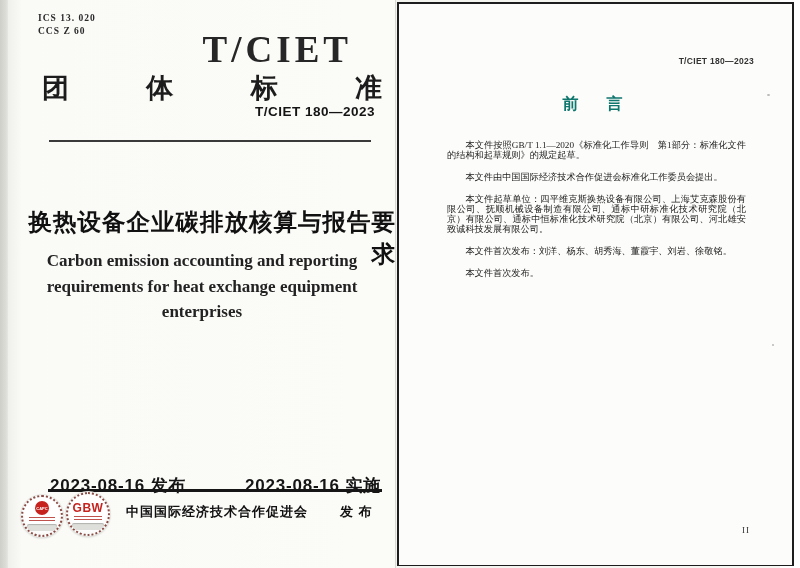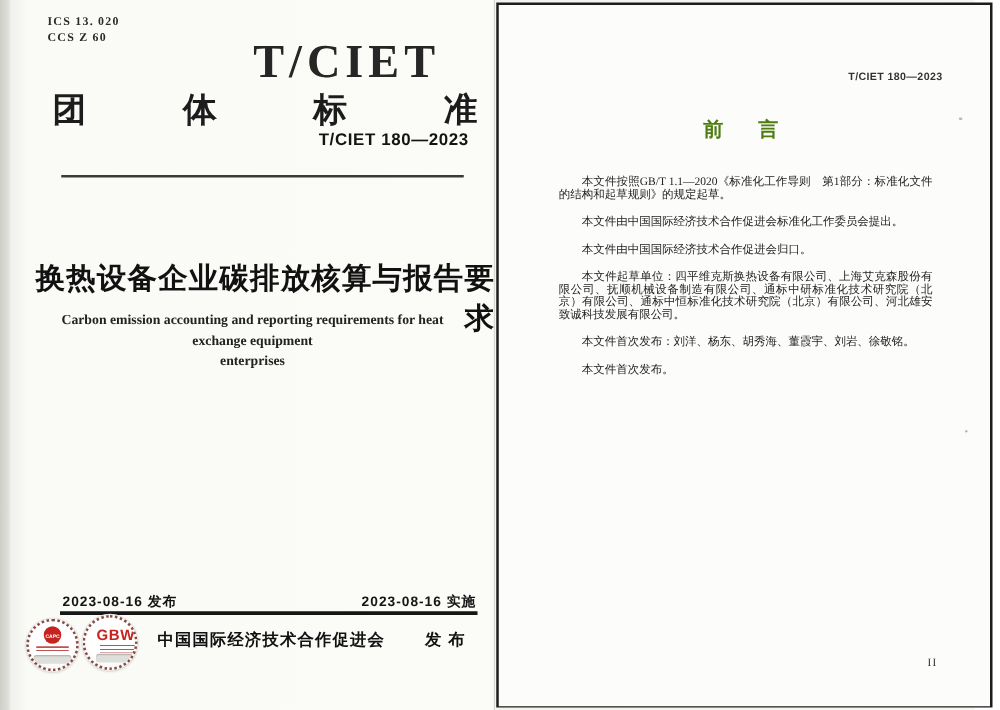--- a/index.html
+++ b/index.html
@@ -40,43 +40,43 @@
   .cover-rule {
     position:absolute; left:41px; top:140px; width:322px; height:2px; background:#3a3a3a;
   }
   .title-zh {
     position:absolute; left:0; right:0; top:206px; text-align:right;
     font-size:23.5px; font-weight:700; letter-spacing:1px; color:#111;
   }
   .title-en {
     position:absolute; left:22px; right:22px; top:248px; text-align:center;
     font-family:"Liberation Serif","DejaVu Serif",serif;
-    font-size:11px; font-weight:600; line-height:1.5; color:#222;
+    font-size:17px; font-weight:600; line-height:1.5; color:#222;
   }
   .dates-row {
     position:absolute; left:42px; right:15px; top:474px;
     display:flex; justify-content:space-between;
-    font-size:11px; font-weight:700; letter-spacing:0.8px; color:#151515;
+    font-size:17px; font-weight:700; letter-spacing:0.8px; color:#151515;
   }
   .bottom-rule {
     position:absolute; left:40px; top:489px; width:334px; height:2.5px; background:#161616;
   }
   .publisher-row {
     position:absolute; left:118px; top:503px; display:flex; gap:32px;
     font-size:13px; font-weight:700; letter-spacing:1px; color:#111;
   }
   .stamp {
     position:absolute; border-radius:50%;
     background:radial-gradient(circle at 50% 42%, #ffffff 55%, #f2f2ef 100%);
     border:2px dotted #8a4a44;
     box-shadow:0 0 0 1px #e6e6e2, 0 1px 2px rgba(0,0,0,.25);
     display:flex; flex-direction:column; align-items:center; overflow:hidden;
   }
   .stamp-capc { left:13px; top:495px; width:42px; height:42px; }
-  .stamp-gbw  { left:58px; top:492px; width:44px; height:44px;align-items:flex-end; }
+  .stamp-gbw  { left:58px; top:492px; width:44px; height:44px; }
   .capc-core {
     margin-top:4px; width:14px; height:14px; border-radius:50%;
     background:#c6231f; color:#fff; font-size:4px; font-weight:700;
     display:flex; align-items:center; justify-content:center; letter-spacing:0;
   }
   .gbw-core {
     margin-top:8px; color:#c6231f; font-size:12px; font-weight:800; letter-spacing:0.5px;
     line-height:12px;
   }
   .stamp-lines {
@@ -93,21 +93,21 @@
   .page-right {
     position:absolute; left:397px; top:2px; width:397px; height:564px;
     background:#fcfcfa; border:2px solid #1d1d1d; border-bottom-width:1px;
   }
   .header-num {
     position:absolute; right:38px; top:52px;
     font-size:8.5px; font-weight:700; letter-spacing:0.3px; color:#333;
   }
   .foreword-title {
     position:absolute; left:0; right:0; top:90px; text-align:center;
-    font-size:16px; font-weight:700; letter-spacing:6px; color:#4d7c0f;
+    font-size:16px; font-weight:700; letter-spacing:6px; color:#0f766e;
   }
   .foreword-body {
     position:absolute; left:36px; right:34px; top:124px;
     font-family:"Liberation Serif","DejaVu Serif",serif;
     font-size:9.2px; line-height:10px; color:#222; text-align:justify;
   }
   .foreword-body p { text-indent:2em; margin:12px; }
   .page-num {
     position:absolute; right:42px; top:521px;
     font-family:"Liberation Serif","DejaVu Serif",serif;
@@ -175,21 +175,20 @@
 
   <div class="page-right">
 
     <div class="header-num">T/CIET 180—2023</div>
 
     <div class="foreword-title">前　言</div>
 
     <div class="foreword-body">
       <p>本文件按照GB/T 1.1—2020《标准化工作导则　第1部分：标准化文件的结构和起草规则》的规定起草。</p>
       <p>本文件由中国国际经济技术合作促进会标准化工作委员会提出。</p>
-      <p>本文件由中国国际经济技术合作促进会归口。</p>
       <p>本文件起草单位：四平维克斯换热设备有限公司、上海艾克森股份有限公司、抚顺机械设备制造有限公司、通标中研标准化技术研究院（北京）有限公司、通标中恒标准化技术研究院（北京）有限公司、河北雄安致诚科技发展有限公司。</p>
       <p>本文件首次发布：刘洋、杨东、胡秀海、董霞宇、刘岩、徐敬铭。</p>
       <p>本文件首次发布。</p>
     </div>
 
     <div class="page-num">II</div>
 
     <div class="speck" style="right:22px; top:90px; width:3px; height:2px;"></div>
     <div class="speck" style="right:18px; top:340px; width:2px; height:2px;"></div>
   </div>

